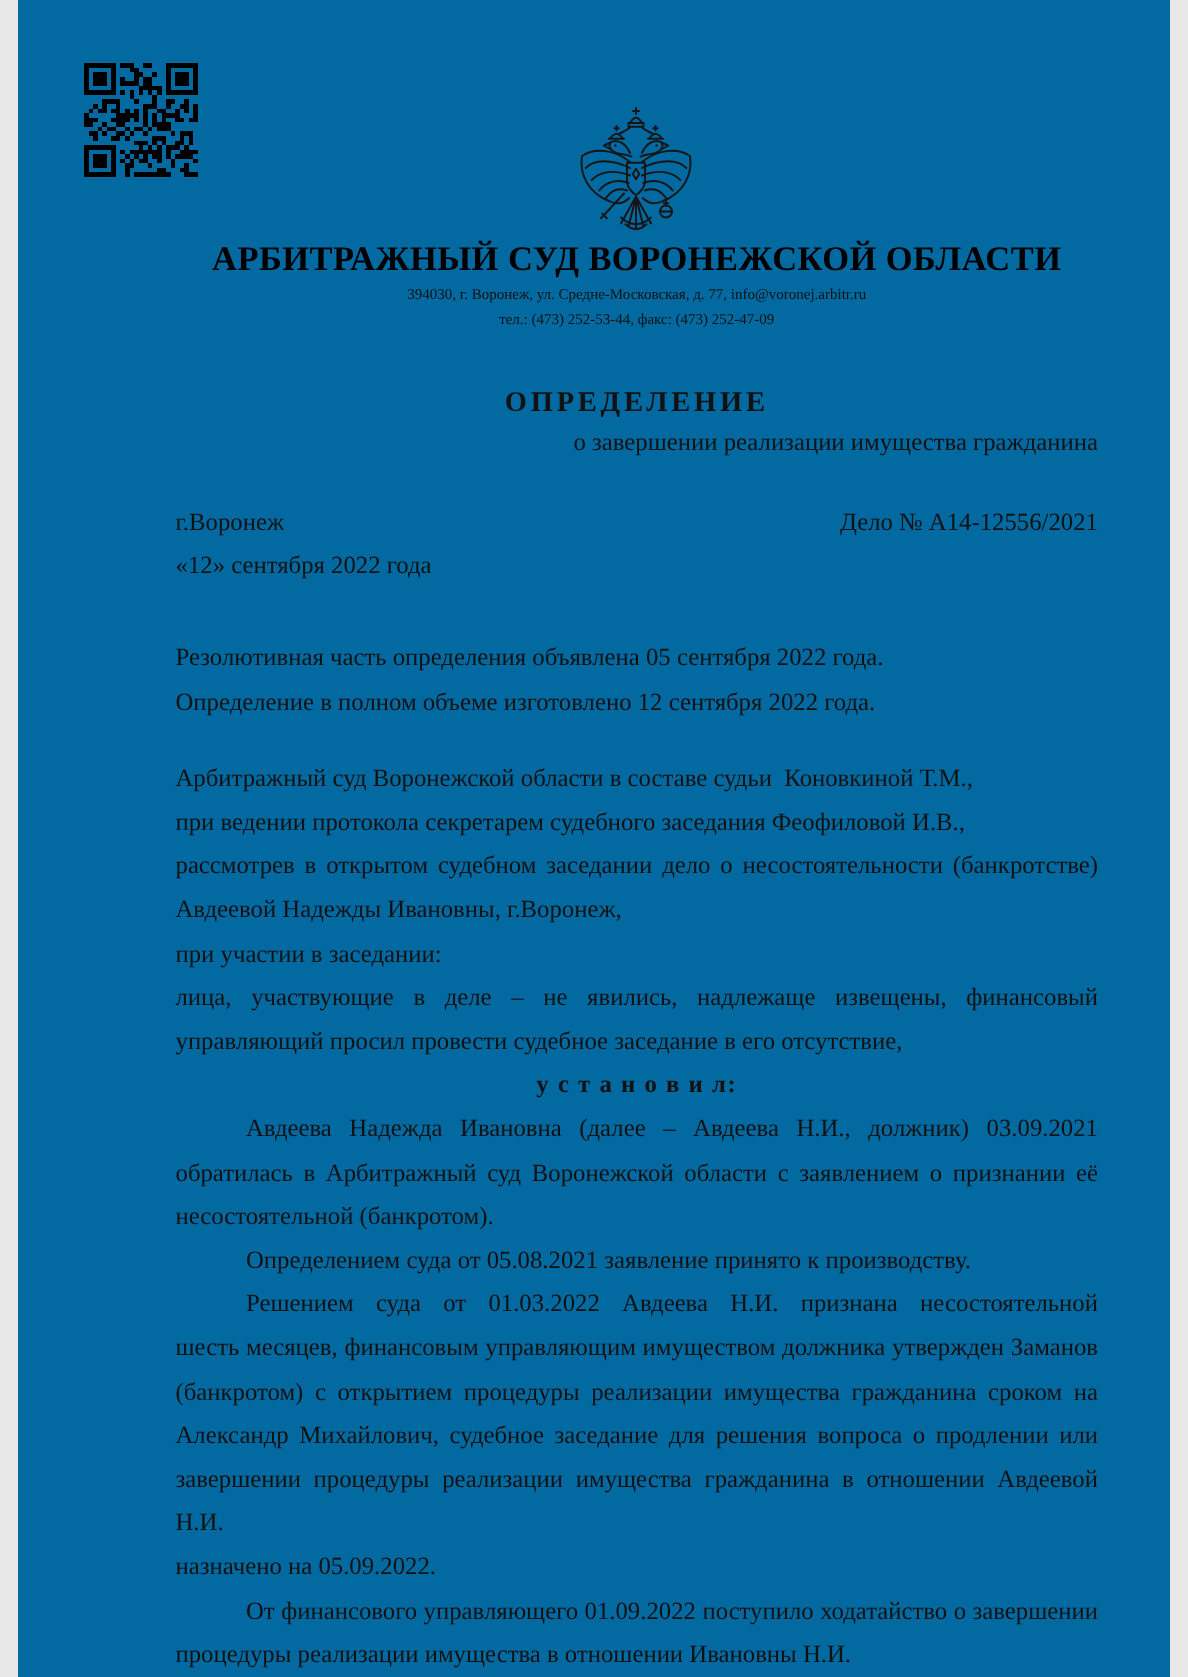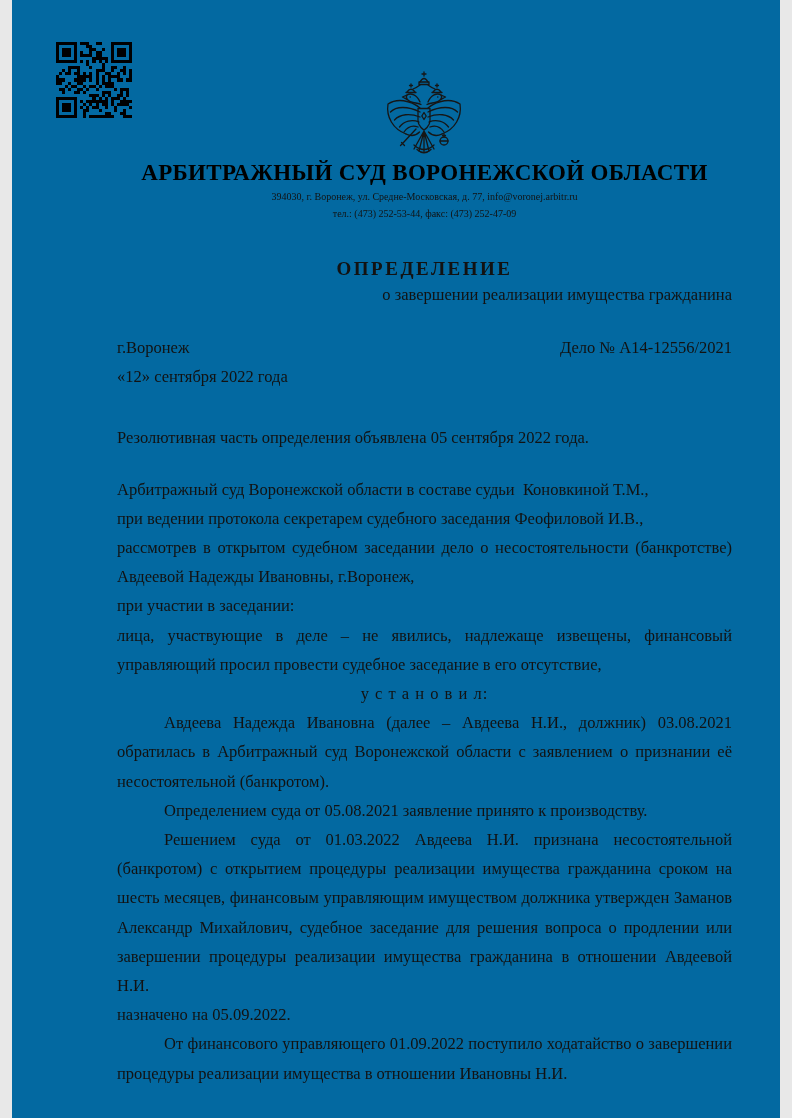--- a/index.html
+++ b/index.html
@@ -56,21 +56,21 @@
   .line{
     line-height:29.2px;white-space:nowrap;
   }
   .line.j{
     white-space:normal;
     text-align:justify;
     text-align-last:justify;
   }
   .line.ind{text-indent:47px;}
   .line.ctr{
-    text-align:center;text-align-last:center;letter-spacing:1px;white-space:nowrap;
+    text-align:center;text-align-last:center;letter-spacing:1px;white-space:nowrap;font-weight:bold;
   }
   .line.gap{margin-top:22px;}
 </style>
 </head>
 <body>
 
 <div class="page">
 
   <div class="qr">
     <svg id="qr-svg" viewBox="0 0 25 25" shape-rendering="crispEdges" aria-hidden="true">
@@ -134,35 +134,36 @@
     <div class="doc-subtitle">о завершении реализации имущества гражданина</div>
 
     <div class="meta-row">
       <span>г.Воронеж</span>
       <span>Дело № А14-12556/2021</span>
     </div>
     <div class="meta-date">«12» сентября 2022 года</div>
 
     <div class="body">
         <div class="line">Резолютивная часть определения объявлена 05 сентября 2022 года.</div>
+        <div class="line">Определение в полном объеме изготовлено 12 сентября 2022 года.</div>
         <div class="line gap">Арбитражный суд Воронежской области в составе судьи &nbsp;Коновкиной Т.М.,</div>
         <div class="line">при ведении протокола секретарем судебного заседания Феофиловой И.В.,</div>
         <div class="line j">рассмотрев в открытом судебном заседании дело о несостоятельности (банкротстве)</div>
         <div class="line">Авдеевой Надежды Ивановны, г.Воронеж,</div>
         <div class="line">при участии в заседании:</div>
         <div class="line j">лица, участвующие в деле – не явились, надлежаще извещены, финансовый</div>
         <div class="line">управляющий просил провести судебное заседание в его отсутствие,</div>
         <div class="line ctr">у с т а н о в и л:</div>
-        <div class="line j ind">Авдеева Надежда Ивановна (далее – Авдеева Н.И., должник) 03.08.2021</div>
+        <div class="line j ind">Авдеева Надежда Ивановна (далее – Авдеева Н.И., должник) 03.09.2021</div>
         <div class="line j">обратилась в Арбитражный суд Воронежской области с заявлением о признании её</div>
         <div class="line">несостоятельной (банкротом).</div>
         <div class="line ind">Определением суда от 05.08.2021 заявление принято к производству.</div>
         <div class="line j ind">Решением суда от 01.03.2022 Авдеева Н.И. признана несостоятельной</div>
+        <div class="line j">шесть месяцев, финансовым управляющим имуществом должника утвержден Заманов</div>
         <div class="line j">(банкротом) с открытием процедуры реализации имущества гражданина сроком на</div>
-        <div class="line j">шесть месяцев, финансовым управляющим имуществом должника утвержден Заманов</div>
         <div class="line j">Александр Михайлович, судебное заседание для решения вопроса о продлении или</div>
         <div class="line j">завершении процедуры реализации имущества гражданина в отношении Авдеевой Н.И.</div>
         <div class="line">назначено на 05.09.2022.</div>
         <div class="line j ind">От финансового управляющего 01.09.2022 поступило ходатайство о завершении</div>
         <div class="line">процедуры реализации имущества в отношении Ивановны Н.И.</div>
       </div>
   </div>
 
 </div>
 

